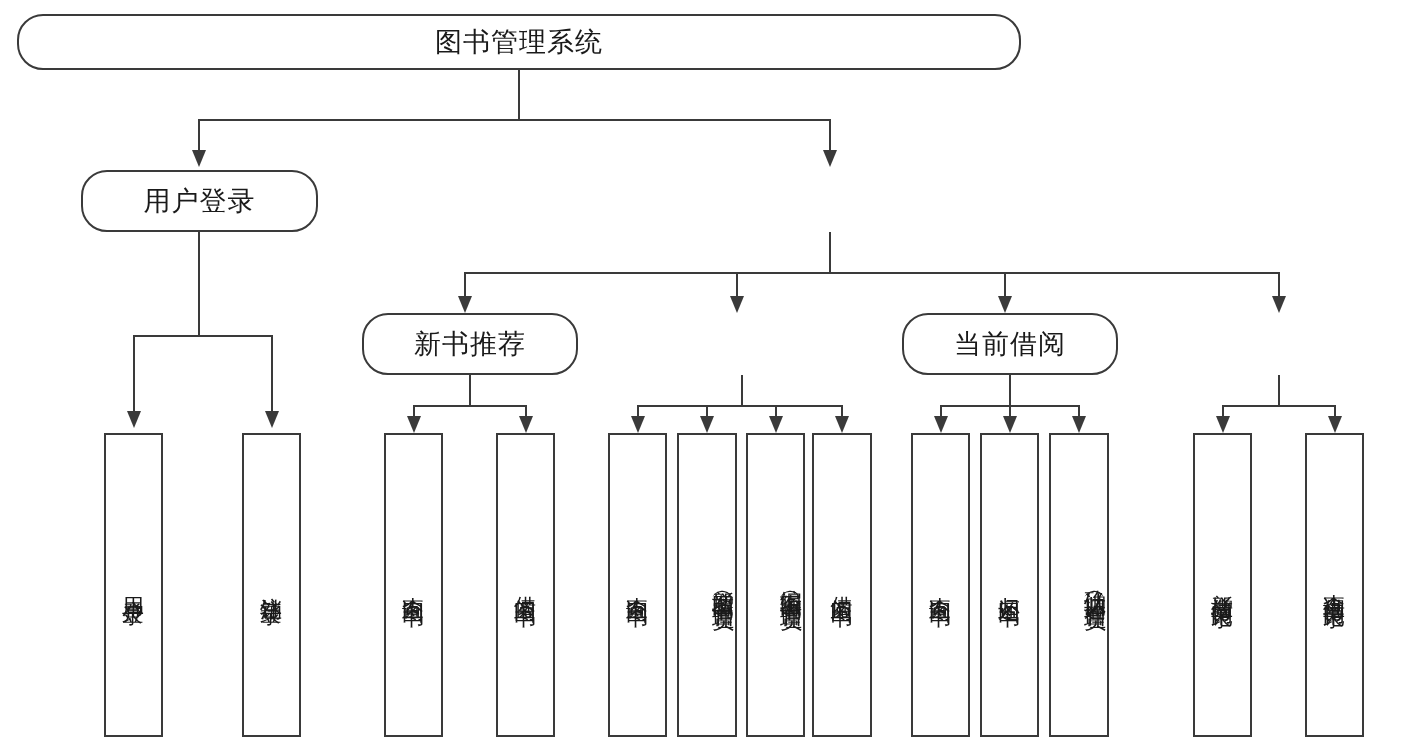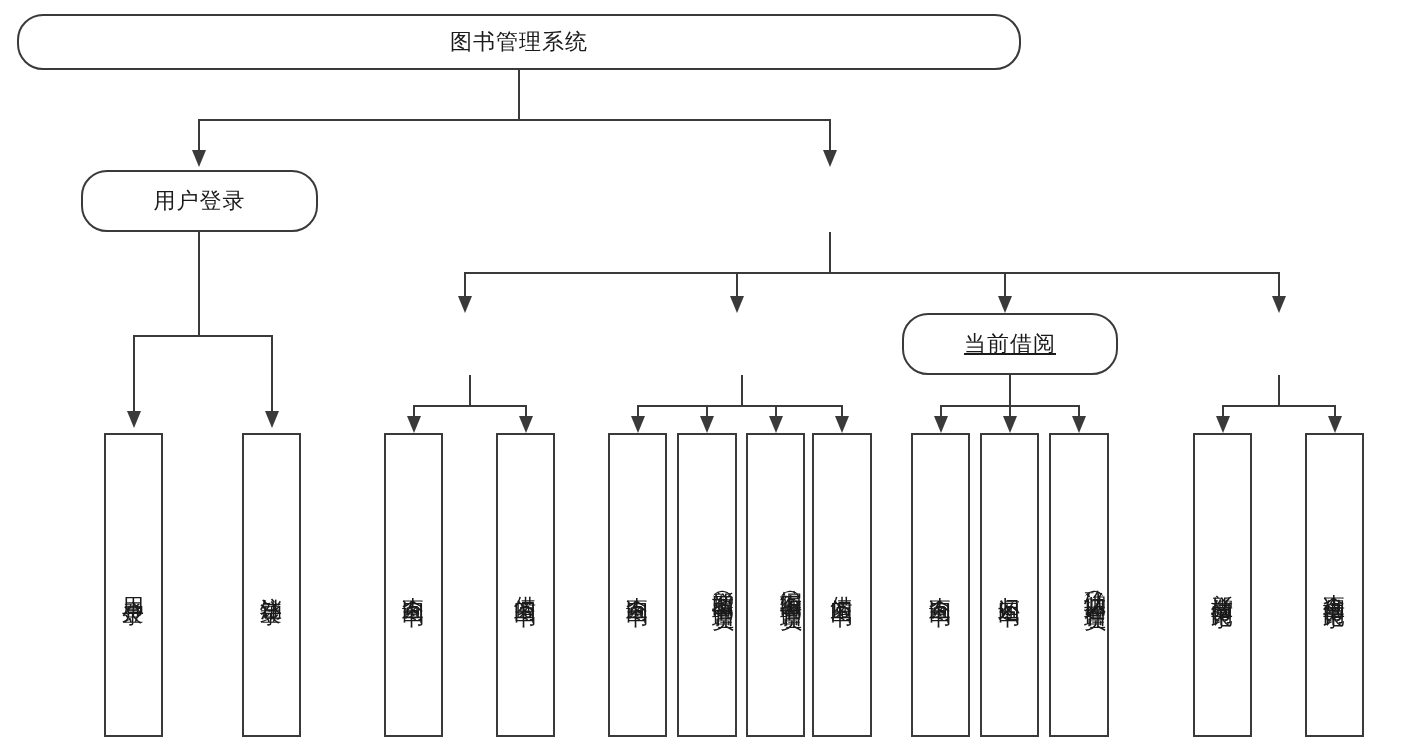--- a/index.html
+++ b/index.html
@@ -21,21 +21,21 @@
     position: absolute;
     box-sizing: border-box;
     border: 2px solid #3a3a3a;
     background: #ffffff;
     display: flex;
     align-items: center;
     justify-content: center;
     color: #1a1a1a;
   }
   .node.horiz {
-    font-size: 22px;
+    font-size: 27px;
     letter-spacing: 1px;
     border-radius: 26px;
   }
   .node.vert {
     writing-mode: vertical-rl;
     text-orientation: upright;
     font-size: 22px;
     letter-spacing: 3px;
     line-height: 1.05;
     padding-top: 4px;
@@ -112,21 +112,24 @@
 
   <div class="connector vline" style="left:464px; top:272px; width:2px; height:26px;"></div>
   <div class="arrow" style="left:458px; top:296px;"></div>
   <div class="connector vline" style="left:736px; top:272px; width:2px; height:26px;"></div>
   <div class="arrow" style="left:730px; top:296px;"></div>
   <div class="connector vline" style="left:1004px; top:272px; width:2px; height:26px;"></div>
   <div class="arrow" style="left:998px; top:296px;"></div>
   <div class="connector vline" style="left:1278px; top:272px; width:2px; height:26px;"></div>
   <div class="arrow" style="left:1272px; top:296px;"></div>
 
-  <div class="node horiz" style="left:902px; top:313px; width:216px; height:62px;text-decoration:underline;">
+  <div class="node horiz" style="left:362px; top:313px; width:216px; height:62px;">
+    <span>新书推荐</span>
+  </div>
+  <div class="node horiz" style="left:902px; top:313px; width:216px; height:62px;">
     <span>当前借阅</span>
   </div>
 
   <div class="connector vline" style="left:469px; top:375px; width:2px; height:30px;"></div>
   <div class="connector hline" style="left:413px; top:405px; width:114px; height:2px;"></div>
   <div class="connector vline" style="left:413px; top:405px; width:2px; height:13px;"></div>
   <div class="arrow" style="left:407px; top:416px;"></div>
   <div class="connector vline" style="left:525px; top:405px; width:2px; height:13px;"></div>
   <div class="arrow" style="left:519px; top:416px;"></div>
 

